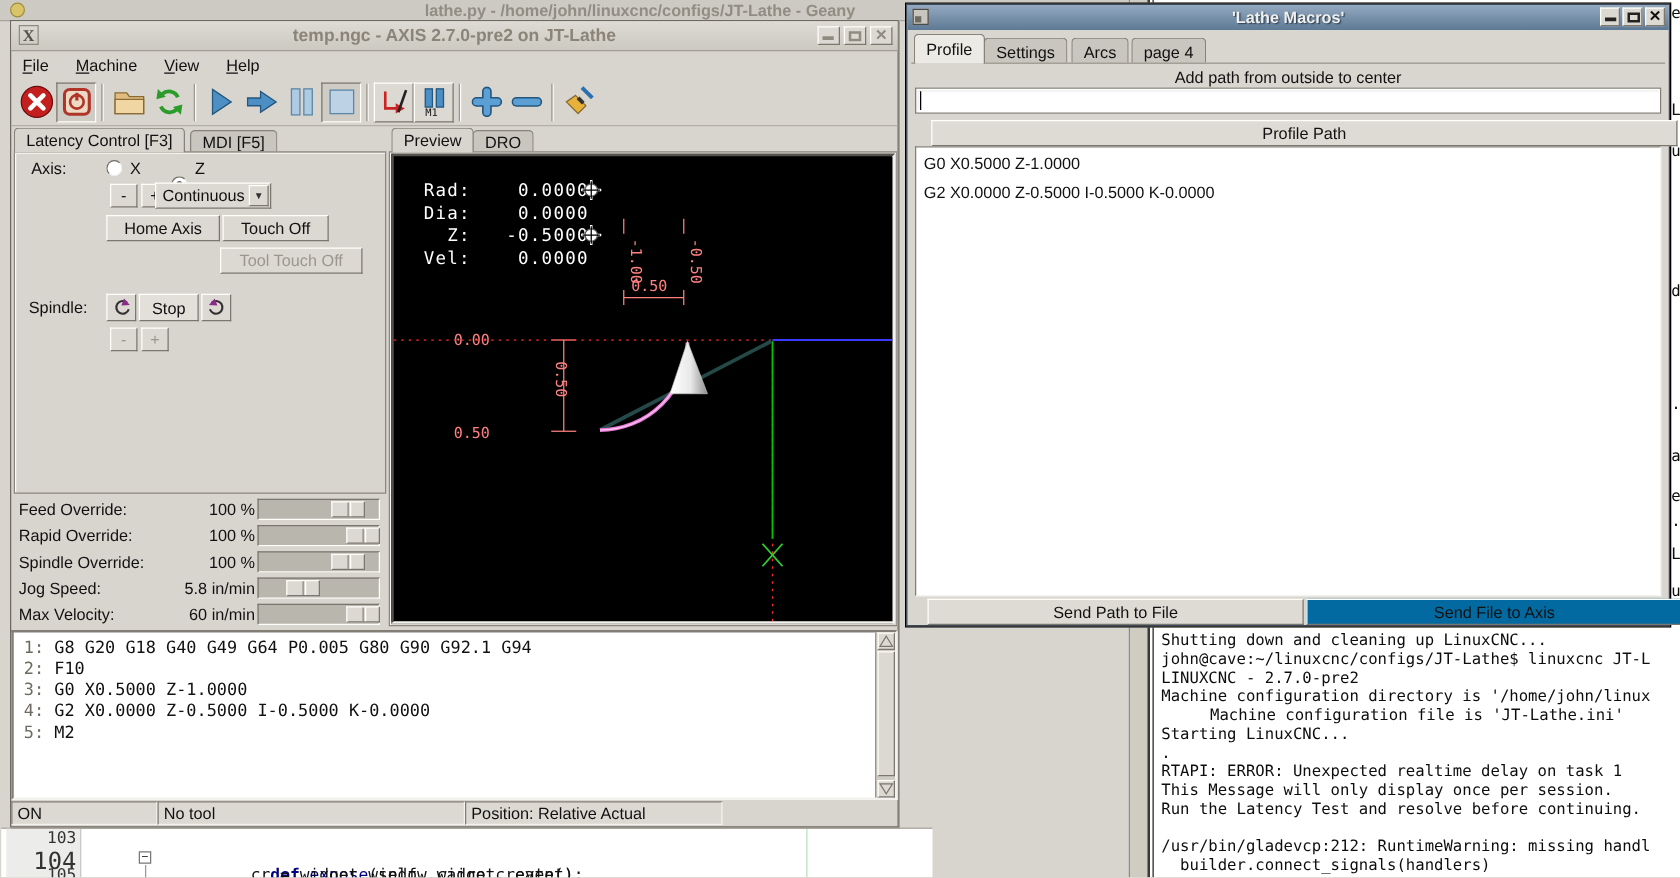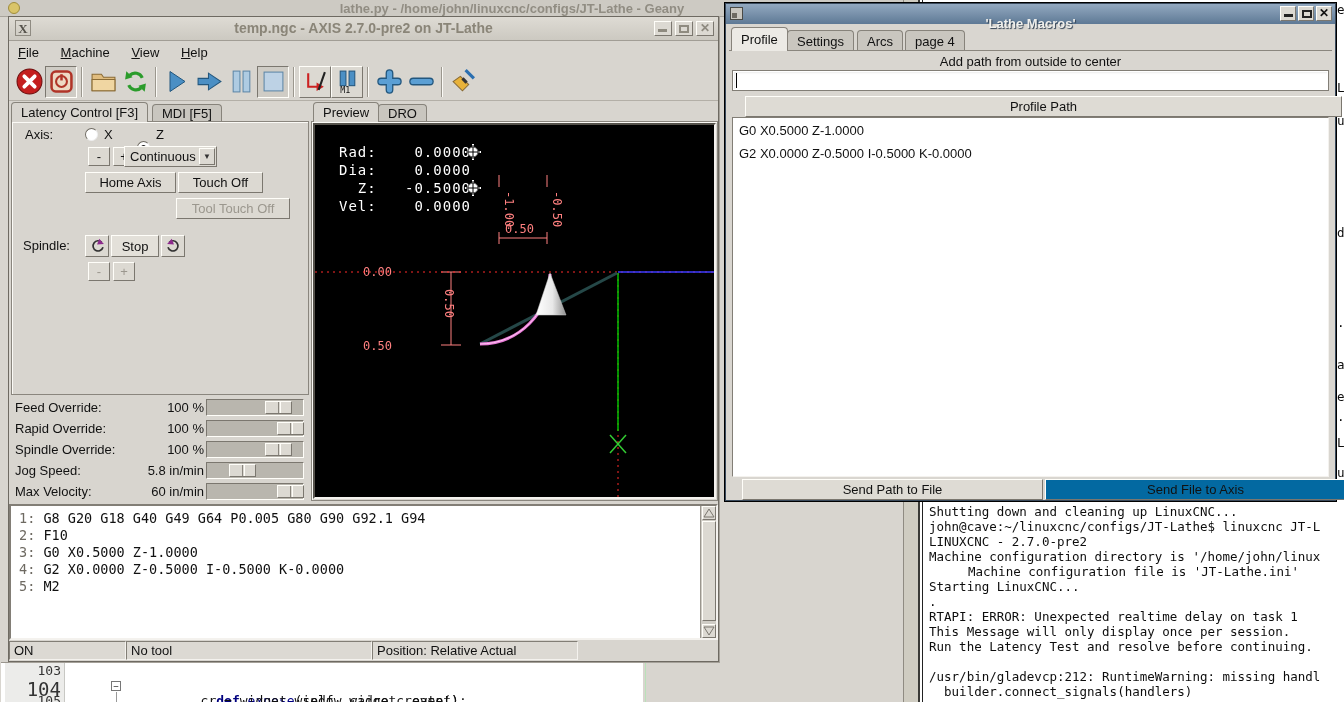--- a/index.html
+++ b/index.html
@@ -71,21 +71,21 @@
       <div class="fragment" style="top:225px;">dl</div>
       <div class="fragment" style="top:315px;">.</div>
       <div class="fragment" style="top:357px;">ac</div>
       <div class="fragment" style="top:389px;">e</div>
       <div class="fragment" style="top:409px;">.</div>
       <div class="fragment" style="top:435px;">L</div>
       <div class="fragment" style="top:465px;">ux</div>
     </div>
   </div>
 
-  <div class="abs" style="left:1px;top:662px;width:642px;height:40px;background:#fff;border-top:1px solid #9a968e;">
+  <div class="abs" style="left:1px;top:662px;width:745px;height:40px;background:#fff;border-top:1px solid #9a968e;">
     <div class="abs" style="left:4px;top:0;width:60px;height:40px;background:#ececea;border-right:1px solid #c8c8c4;"></div>
     <div class="abs mono" style="left:4px;top:0px;width:56px;text-align:right;font-size:13px;color:#333;">103</div>
     <div class="abs mono" style="left:4px;top:15px;width:56px;text-align:right;font-size:19px;color:#333;">104</div>
     <div class="abs mono" style="left:4px;top:30px;width:56px;text-align:right;font-size:13px;color:#333;">105</div>
 
     <div class="abs" style="left:110px;top:18px;width:10px;height:10px;background:#fff;border:1px solid #777;font:9px 'DejaVu Sans Mono',monospace;line-height:8px;text-align:center;color:#333;">−</div>
     <div class="abs" style="left:115px;top:29px;width:1px;height:11px;background:#999;"></div>
 
     <div class="abs" style="left:644px;top:0;width:1px;height:40px;background:#b9e2b9;"></div>
     <div class="abs mono pre" style="left:137px;top:15px;font-size:13px;">
@@ -374,21 +374,21 @@
     <div class="statuscell" style="left:117px;top:624px;width:246px;"><span>No tool</span></div>
     <div class="statuscell" style="left:363px;top:624px;width:206px;"><span>Position: Relative Actual</span></div>
   </div>
 
   <div class="abs" style="left:724px;top:2px;width:613px;height:500px;background:#d9d6d0;border:1px solid #000;box-shadow:0 0 0 1px #3a4a5c inset;">
 
     <div class="abs" style="left:1px;top:1px;width:609px;height:20px;background:linear-gradient(#93a9c0,#5e7995);display:flex;align-items:center;">
       <div class="abs" style="left:4px;top:3px;width:13px;height:13px;background:#c9c6bf;border:1px solid #4a4a46;">
         <div class="abs" style="left:1px;bottom:1px;width:5px;height:5px;background:#6e6a62;"></div>
       </div>
-      <div class="abs" style="left:0;right:0;top:12px;text-align:center;font-weight:bold;font-size:13px;color:#efefec;text-shadow:1px 1px 1px #2e3e50;">'Lathe Macros'</div>
+      <div class="abs" style="left:0;right:0;top:2px;text-align:center;font-weight:bold;font-size:13px;color:#efefec;text-shadow:1px 1px 1px #2e3e50;">'Lathe Macros'</div>
       <div class="abs" style="right:3px;top:2px;display:flex;">
         <div class="raised" style="width:16px;height:15px;margin-left:2px;position:relative;">
             <div class="abs" style="left:3px;bottom:3px;width:9px;height:3px;background:#222;"></div>
           </div>
         <div class="raised" style="width:16px;height:15px;margin-left:2px;position:relative;">
             <div class="abs" style="left:3px;top:3px;width:10px;height:8px;border:2px solid #222;"></div>
           </div>
         <div class="raised" style="width:16px;height:15px;margin-left:2px;text-align:center;font-weight:bold;font-size:12px;line-height:13px;color:#111;">✕</div>
       </div>
     </div>

